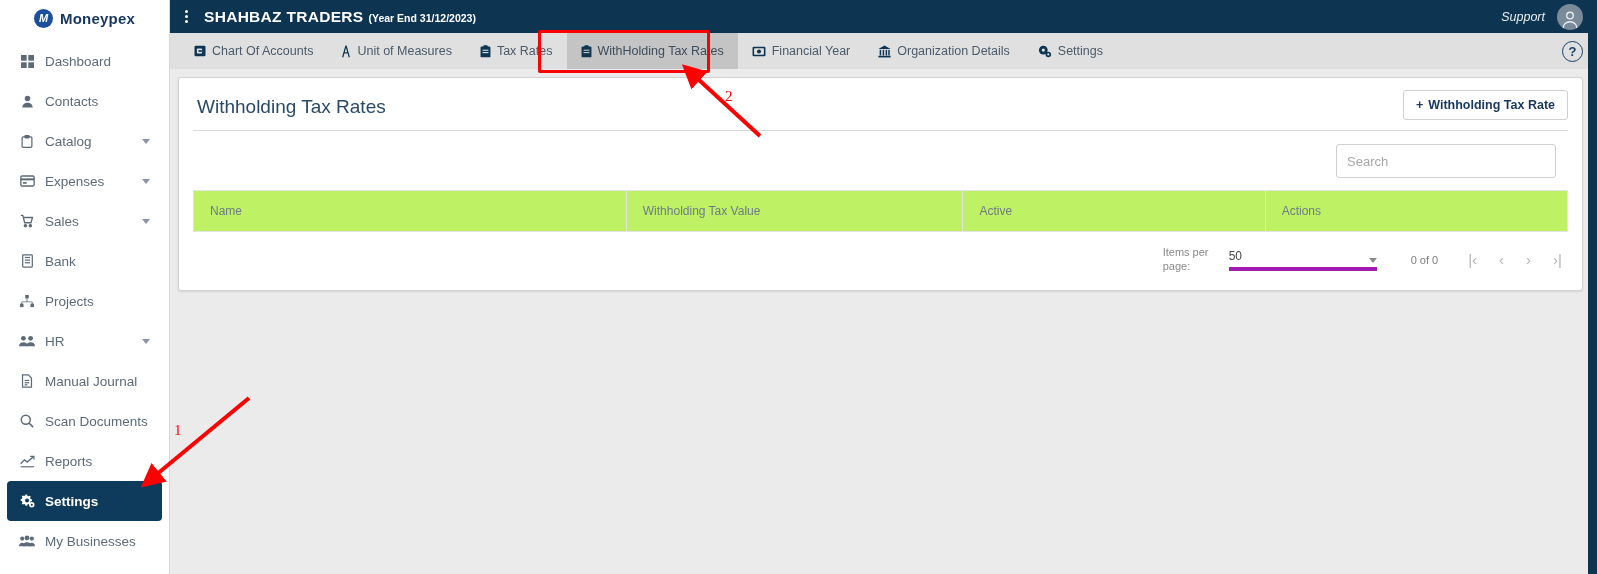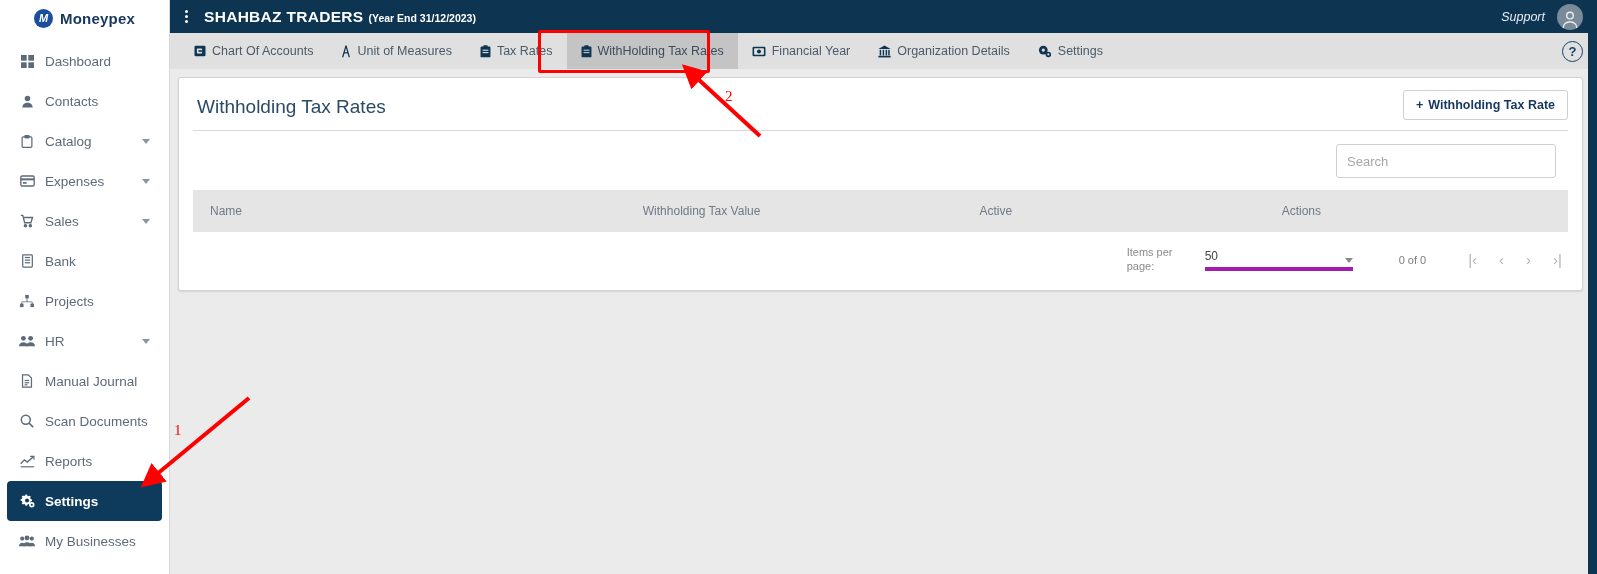--- a/index.html
+++ b/index.html
@@ -113,26 +113,26 @@
     width: 220px; height: 34px; border: 1px solid #cfcfcf; border-radius: 3px;
     padding: 0 10px; font-size: 13px; color: #333; outline: none;
     font-family: "Liberation Sans", sans-serif; background: #fff;
   }
   .search-input::placeholder { color: #a6a6a6; }
 
   table.grid { width: 100%; border-collapse: collapse; table-layout: fixed; }
   table.grid th {
     text-align: left; font-size: 12px; font-weight: normal; color: #6e7a86;
     padding: 13px 0 13px 16px; border: 1px solid #e4e4e4;
-    background: #e5e5e5;
+    background: #bef264;
   }
 
   .paginator {
     display: flex; align-items: center; justify-content: flex-end;
-    gap: 16px; padding: 14px 6px 2px 0; font-size: 11px; color: #8a8a8a;
+    gap: 4px; padding: 14px 6px 2px 0; font-size: 11px; color: #8a8a8a;
   }
   .ipp-label { width: 52px; line-height: 1.25; color: #8a8a8a; font-size: 11px; }
   .ipp-select {
     width: 148px; margin-left: 10px; border-bottom: 4px solid #a21caf;
     display: flex; align-items: flex-end; padding-bottom: 4px; cursor: pointer;
   }
   .ipp-value { flex: 1; font-size: 12px; color: #444; }
   .ipp-caret { width: 0; height: 0; border-left: 4px solid transparent; border-right: 4px solid transparent; border-top: 5px solid #8a8a8a; }
   .range-label { margin-left: 30px; font-size: 11px; color: #7d7d7d; }
   .pg-btns { display: flex; align-items: center; margin-left: 26px; gap: 22px; color: #b3b3b3; font-size: 15px; }

